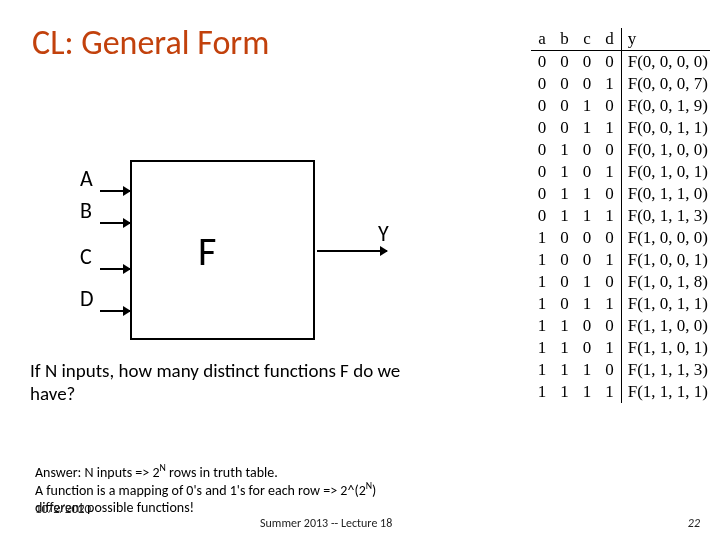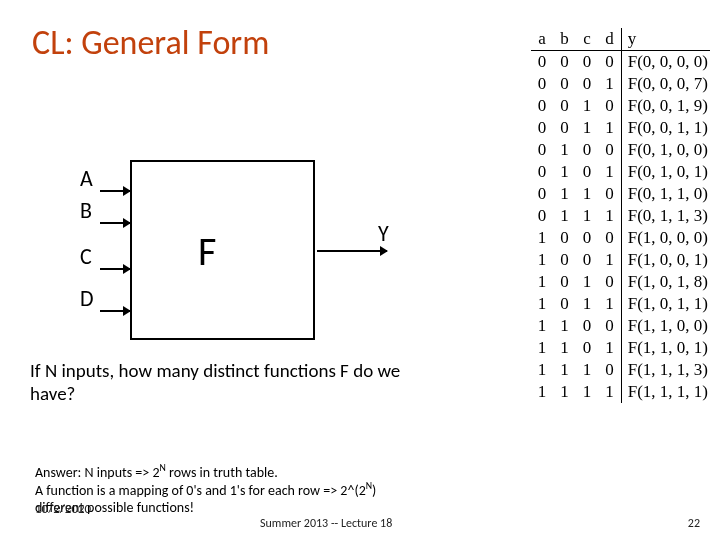--- a/index.html
+++ b/index.html
@@ -100,20 +100,21 @@
       left: 260px;
       font-size: 12px;
       color: #222;
     }
     .footer-right {
       position: absolute;
       bottom: 10px;
       right: 20px;
       font-size: 12px;
       color: #222;
+      font-style: italic;
     }
     .truth {
       position: absolute;
       top: 28px;
       right: 10px;
       font-family: 'Times New Roman', serif;
       font-size: 17px;
       border-collapse: collapse;
     }
     .truth th, .truth td {

